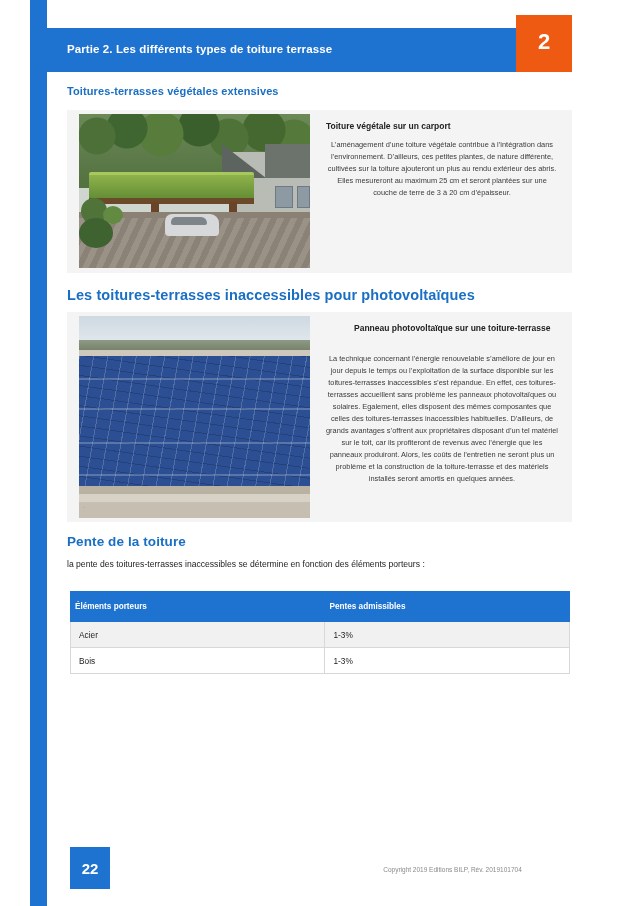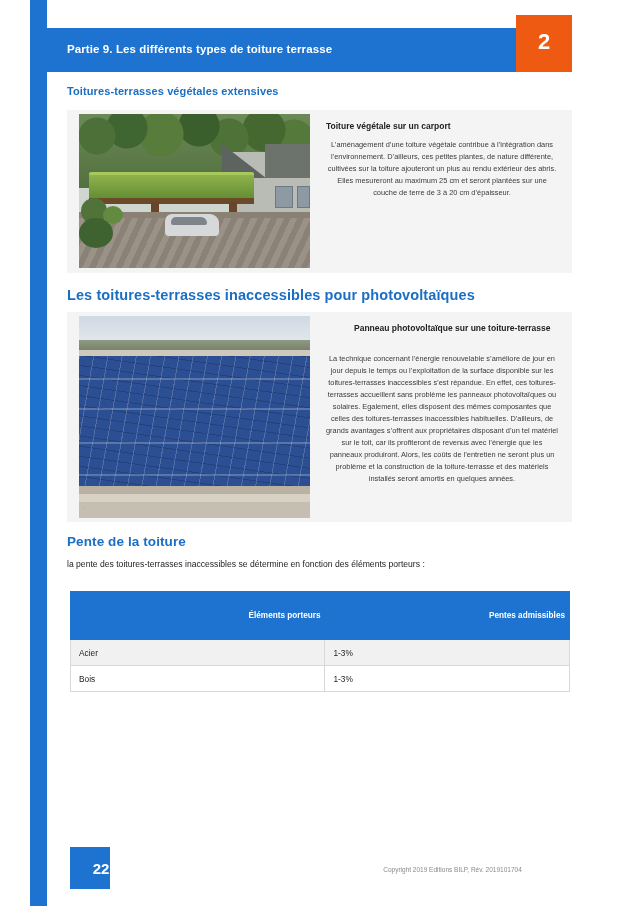--- a/index.html
+++ b/index.html
@@ -141,22 +141,22 @@
     top: 591px;
     width: 500px;
     border-collapse: collapse;
     font-size: 8.3px;
   }
   .tbl th {
     background: #1e72d0;
     color: #ffffff;
     font-size: 8.2px;
     font-weight: bold;
-    padding: 19px 4px;
-    text-align: right;
+    padding: 10px 4px;
+    text-align: left;
     border: 1px solid #1e72d0;
   }
   .tbl td {
     padding: 6px 8px;
     border: 1px solid #d8d8d8;
     color: #222222;
     height: 13px;
   }
   .tbl tr.alt td { background: #f1f1f1; }
   .tbl tr.white td { background: #ffffff; }
@@ -174,21 +174,20 @@
   }
   .page-num {
     position: absolute;
     left: 70px;
     top: 860px;
     width: 40px;
     text-align: center;
     color: #ffffff;
     font-size: 15px;
     font-weight: bold;
-    padding-left: 11px;
   }
   .copyright {
     position: absolute;
     left: 330px;
     top: 866px;
     width: 245px;
     text-align: center;
     font-size: 6.5px;
     color: #8a8a8a;
   }
@@ -239,21 +238,21 @@
   .p2-tag { position:absolute; left:4px; top:188px; font-size:5px; color:#5b5b5b; }
 </style>
 </head>
 <body>
 
 <div class="page">
 
   <div class="left-bar"></div>
 
   <div class="header-band"></div>
-  <div class="header-title">Partie 9. Les différents types de toiture terrasse</div>
+  <div class="header-title">Partie 2. Les différents types de toiture terrasse</div>
   <div class="chapter-box"></div>
   <div class="chapter-num">2</div>
 
   <div class="watermark">BILP</div>
 
   <div class="h-blue" id="sec1-title">Toitures-terrasses végétales extensives</div>
   <div class="content-block" id="block1"></div>
 
   <div class="photo" id="photo1">
     <div class="p1-sky"></div>

